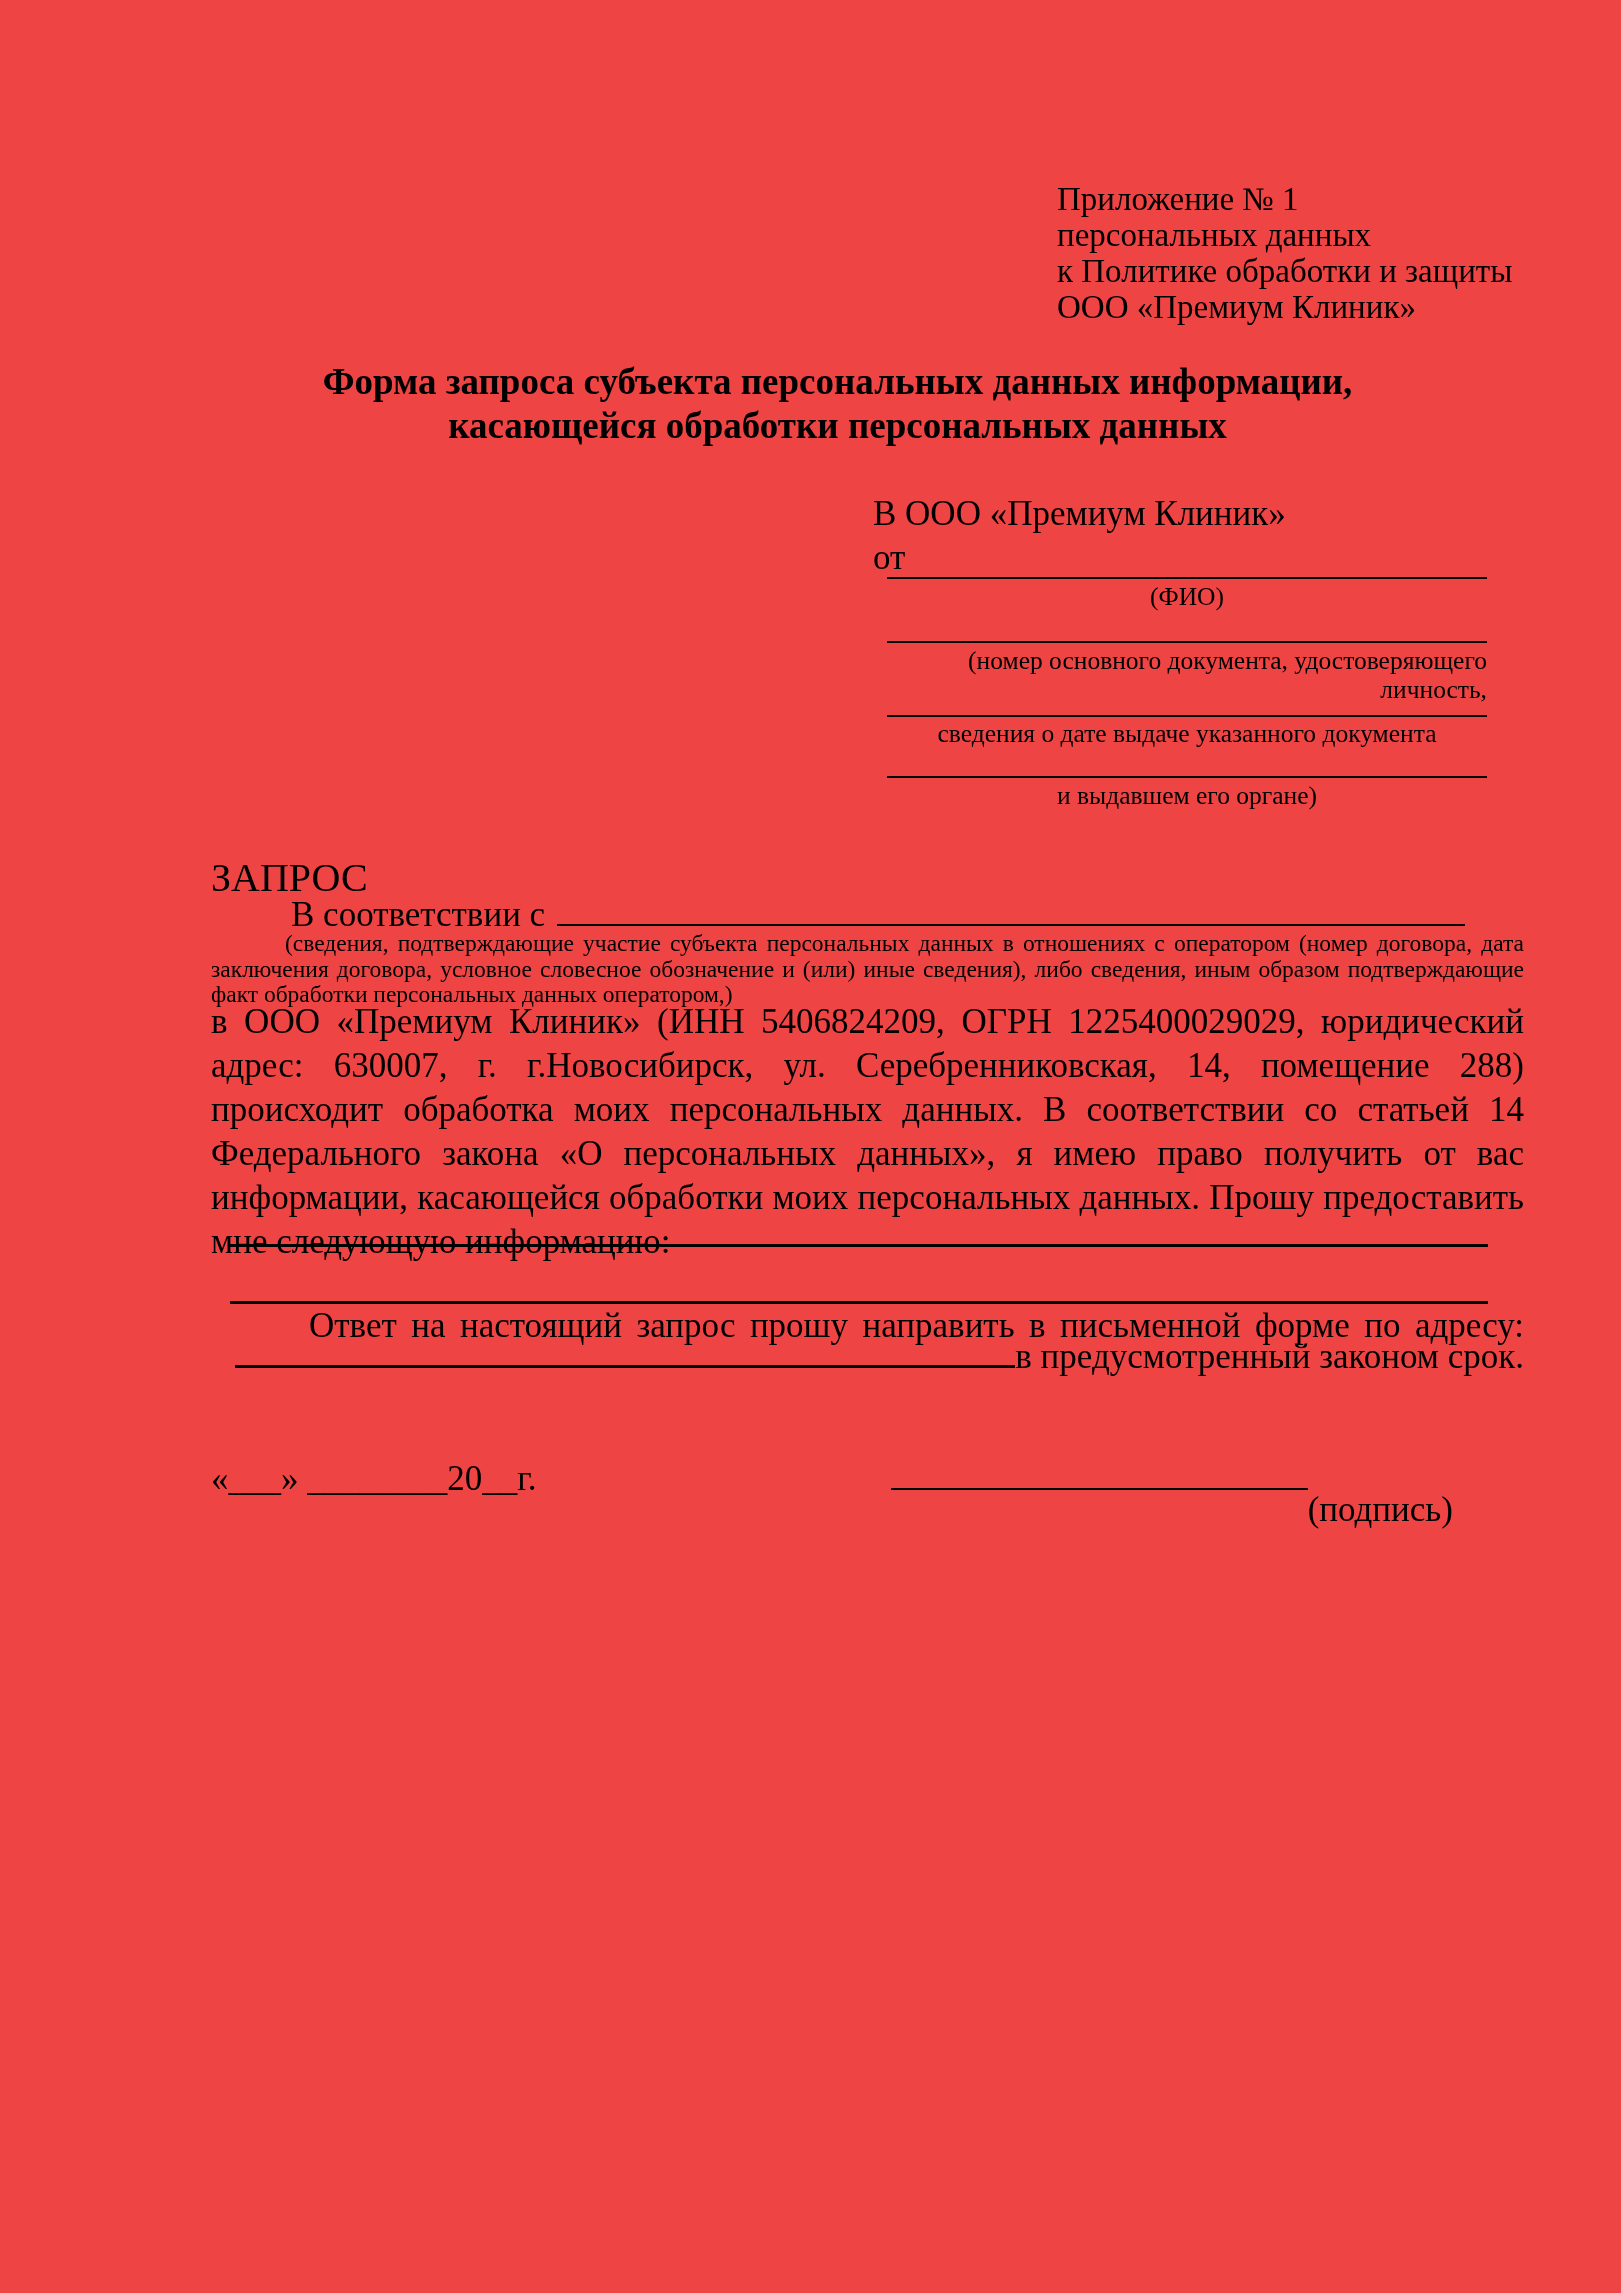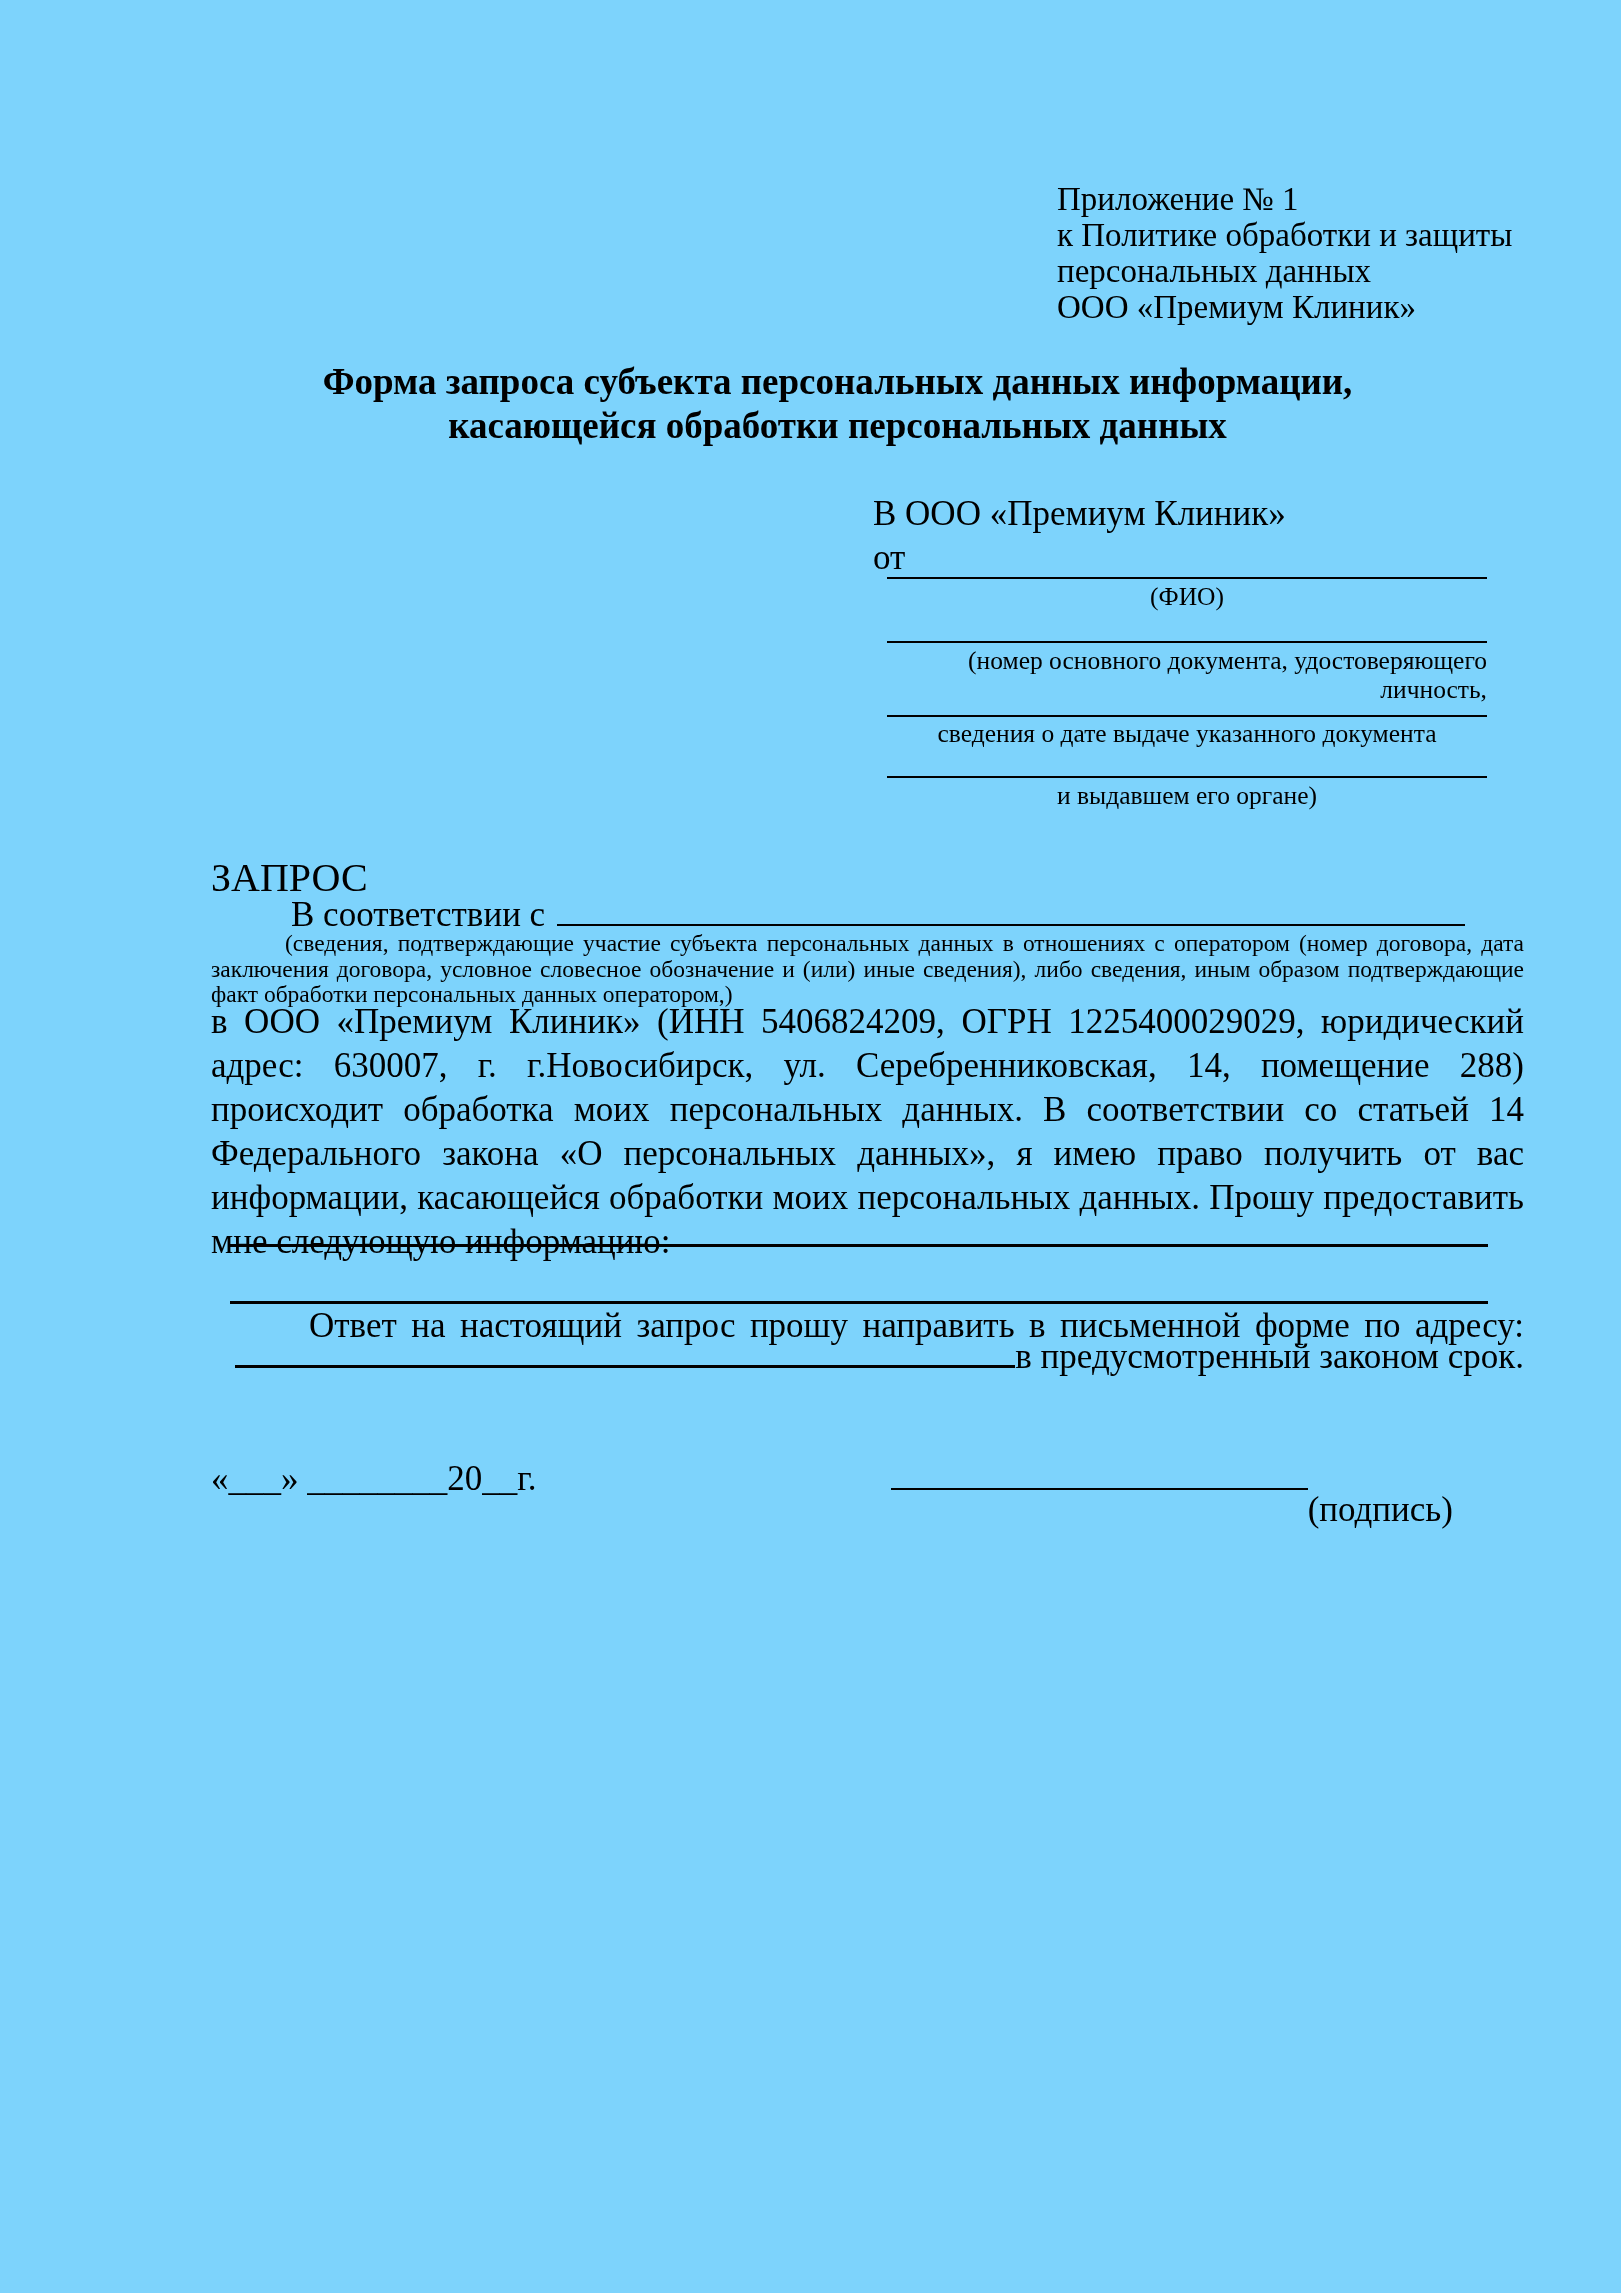--- a/index.html
+++ b/index.html
@@ -1,20 +1,20 @@
 <!DOCTYPE html>
 <html><head>
 <meta charset="utf-8">
 <style>
   html, body { margin:0; padding:0; background:#e8e8e8; }
   .page {
     position:relative;
     width:1621px; height:2294px;
     margin:0 auto;
-    background:#7dd3fc;
+    background:#ef4444;
     color:#000000;
     font-family:"Liberation Serif","DejaVu Serif",serif;
     overflow:hidden;
   }
   .abs { position:absolute; }
 
   .header-block { left:1057px; top:181px; font-size:33px; line-height:36px; }
 
   .title { left:181px; top:360px; width:1313px; text-align:center;
            font-weight:700; font-size:37px; line-height:44px; }
@@ -55,22 +55,22 @@
   .sig-right { display:flex; align-items:flex-start; }
   .sig-line { width:417px; border-bottom:2.9px solid #000; }
 </style>
 </head>
 <body>
 
 <div class="page">
 
   <div class="abs header-block">
     <div>Приложение № 1</div>
+    <div>персональных данных</div>
     <div>к Политике обработки и защиты</div>
-    <div>персональных данных</div>
     <div>ООО «Премиум Клиник»</div>
   </div>
 
   <div class="abs title">
     <div>Форма запроса субъекта персональных данных информации,</div>
     <div>касающейся обработки персональных данных</div>
   </div>
 
   <div class="abs addr-to">В ООО «Премиум Клиник»</div>
   <div class="abs addr-from">от</div>

